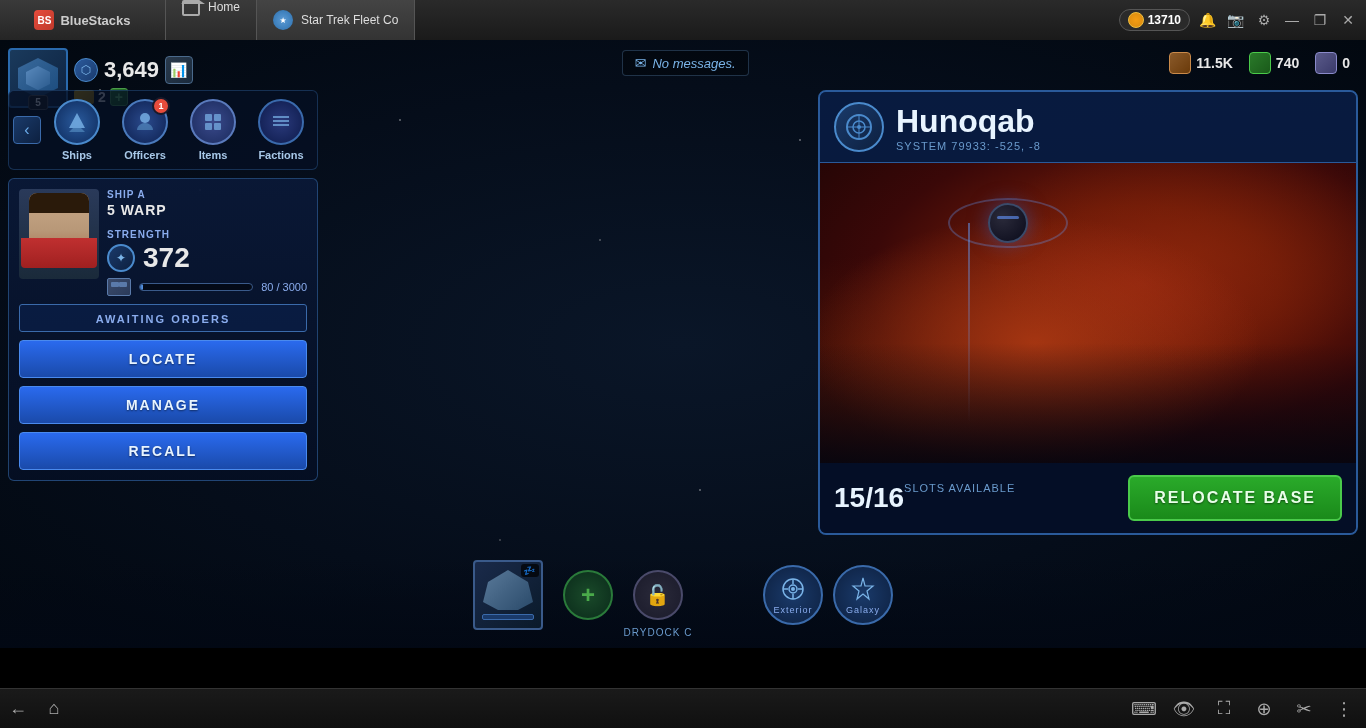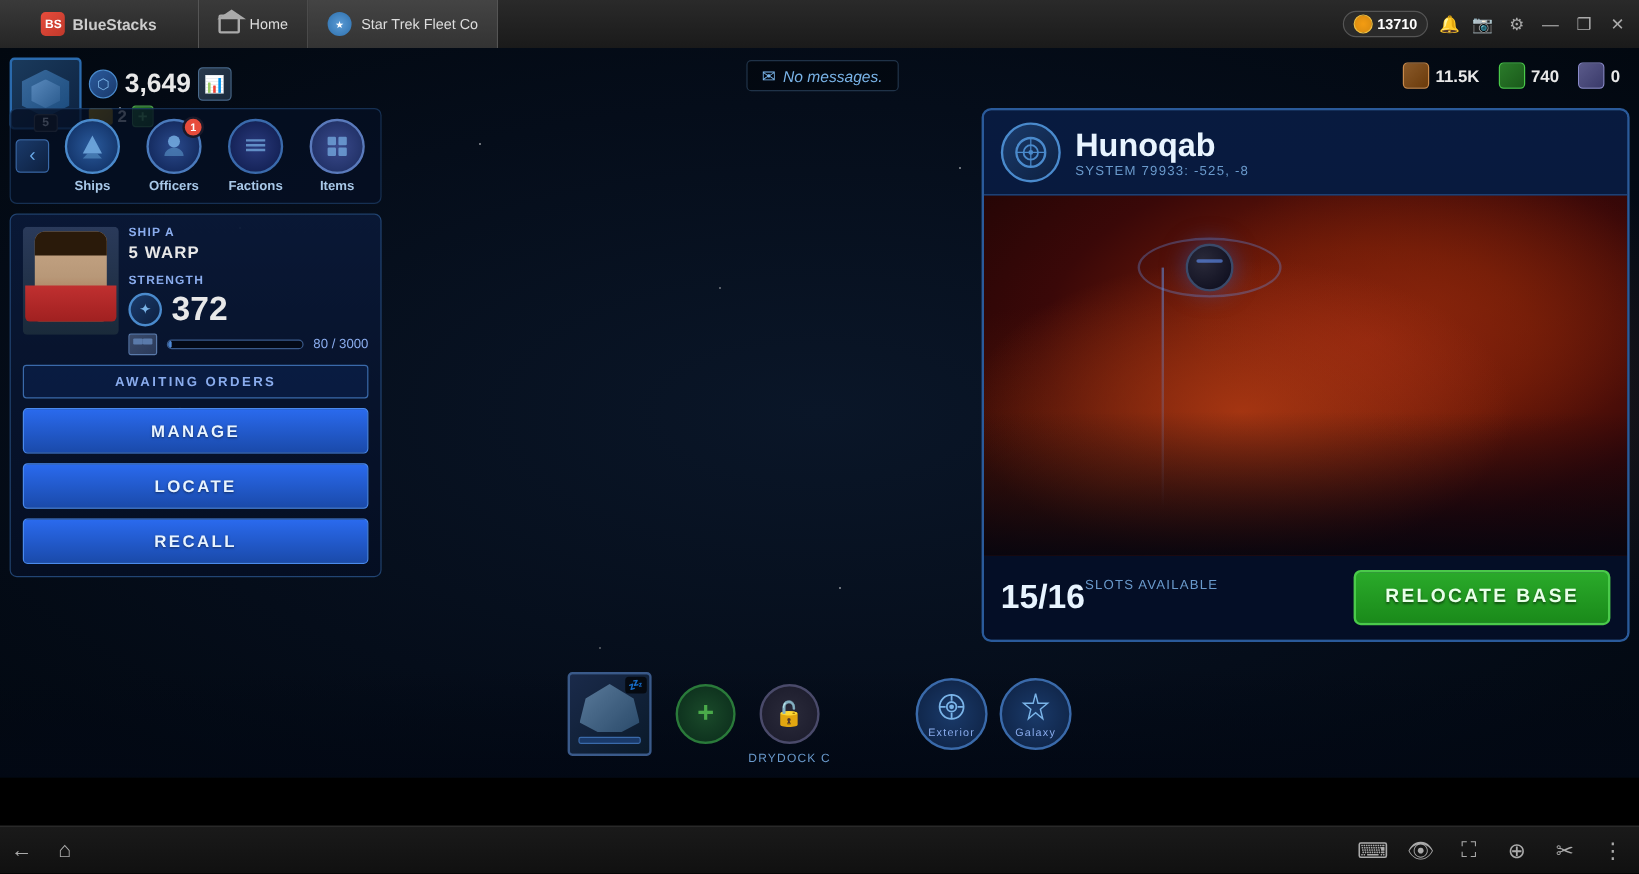--- a/index.html
+++ b/index.html
@@ -55,21 +55,20 @@
     .bs-text {
       color: #ccc;
       font-size: 13px;
       font-weight: bold;
     }
     .tab-home {
       height: 40px;
       padding: 0 16px;
       background: linear-gradient(180deg, #3a3a3a 0%, #2a2a2a 100%);
       display: flex;
-      align-items: center;
       gap: 8px;
       border-right: 1px solid #555;
       cursor: pointer;
     }
     .home-icon {
       width: 18px;
       height: 16px;
       border: 2px solid #aaa;
       border-radius: 2px;
       position: relative;
@@ -697,21 +696,21 @@
     .station-title-area {
       flex: 1;
     }
     .station-subtitle {
       font-size: 10px;
       color: #6a9acc;
       letter-spacing: 2px;
       font-weight: bold;
     }
     .station-name {
-      font-size: 27px;
+      font-size: 32px;
       color: #e8f4ff;
       font-weight: bold;
     }
     .station-coords {
       font-size: 11px;
       color: #6a9acc;
       letter-spacing: 1px;
     }
 
     .station-planet {
@@ -1090,40 +1089,40 @@
           <svg width="24" height="24" viewBox="0 0 24 24" fill="none">
             <circle cx="12" cy="8" r="5" fill="#7ab4e8" opacity="0.8"></circle>
             <path d="M4 20C4 16 8 13 12 13C16 13 20 16 20 20" fill="#5a94c8" opacity="0.6"></path>
           </svg>
           <div class="notification-badge">1</div>
         </div>
         <span class="nav-label">Officers</span>
       </div>
 
       <div class="nav-btn">
-        <div class="nav-icon-circle factions-icon-bg">
-          <svg width="24" height="24" viewBox="0 0 24 24" fill="none">
-            <path d="M4 6H20V8H4Z" fill="#7ab4e8" opacity="0.7"></path>
-            <path d="M4 10H20V12H4Z" fill="#7ab4e8" opacity="0.7"></path>
-            <path d="M4 14H20V16H4Z" fill="#7ab4e8" opacity="0.7"></path>
-          </svg>
-        </div>
-        <span class="nav-label">Factions</span>
-      </div>
-
-      <div class="nav-btn">
         <div class="nav-icon-circle items-icon-bg">
           <svg width="24" height="24" viewBox="0 0 24 24" fill="none">
             <rect x="4" y="4" width="7" height="7" fill="#7ab4e8" opacity="0.7" rx="1"></rect>
             <rect x="13" y="4" width="7" height="7" fill="#7ab4e8" opacity="0.7" rx="1"></rect>
             <rect x="4" y="13" width="7" height="7" fill="#7ab4e8" opacity="0.7" rx="1"></rect>
             <rect x="13" y="13" width="7" height="7" fill="#7ab4e8" opacity="0.7" rx="1"></rect>
           </svg>
         </div>
         <span class="nav-label">Items</span>
+      </div>
+
+      <div class="nav-btn">
+        <div class="nav-icon-circle factions-icon-bg">
+          <svg width="24" height="24" viewBox="0 0 24 24" fill="none">
+            <path d="M4 6H20V8H4Z" fill="#7ab4e8" opacity="0.7"></path>
+            <path d="M4 10H20V12H4Z" fill="#7ab4e8" opacity="0.7"></path>
+            <path d="M4 14H20V16H4Z" fill="#7ab4e8" opacity="0.7"></path>
+          </svg>
+        </div>
+        <span class="nav-label">Factions</span>
       </div>
     </div>
 
     <div id="ship-card">
       <div class="ship-top-row">
         <div class="ship-portrait">
           <div class="ship-character">
             <div class="char-face">
               <div class="char-hair"></div>
               <div class="char-uniform"></div>
@@ -1147,22 +1146,22 @@
             </div>
             <span class="xp-text">80 / 3000</span>
           </div>
         </div>
       </div>
 
       <div class="status-badge-container">
         <span class="status-badge-text">AWAITING ORDERS</span>
       </div>
 
+      <button class="action-btn">LOCATE</button>
       <button class="action-btn">MANAGE</button>
-      <button class="action-btn">LOCATE</button>
       <button class="action-btn">RECALL</button>
     </div>
   </div>
 
   <div id="station-panel">
     <div class="station-header">
       <div class="station-logo">
         <svg width="30" height="30" viewBox="0 0 30 30" fill="none">
           <circle cx="15" cy="15" r="12" stroke="#4a8acc" stroke-width="2" fill="none"></circle>
           <circle cx="15" cy="15" r="6" stroke="#4a8acc" stroke-width="1.5" fill="none"></circle>

